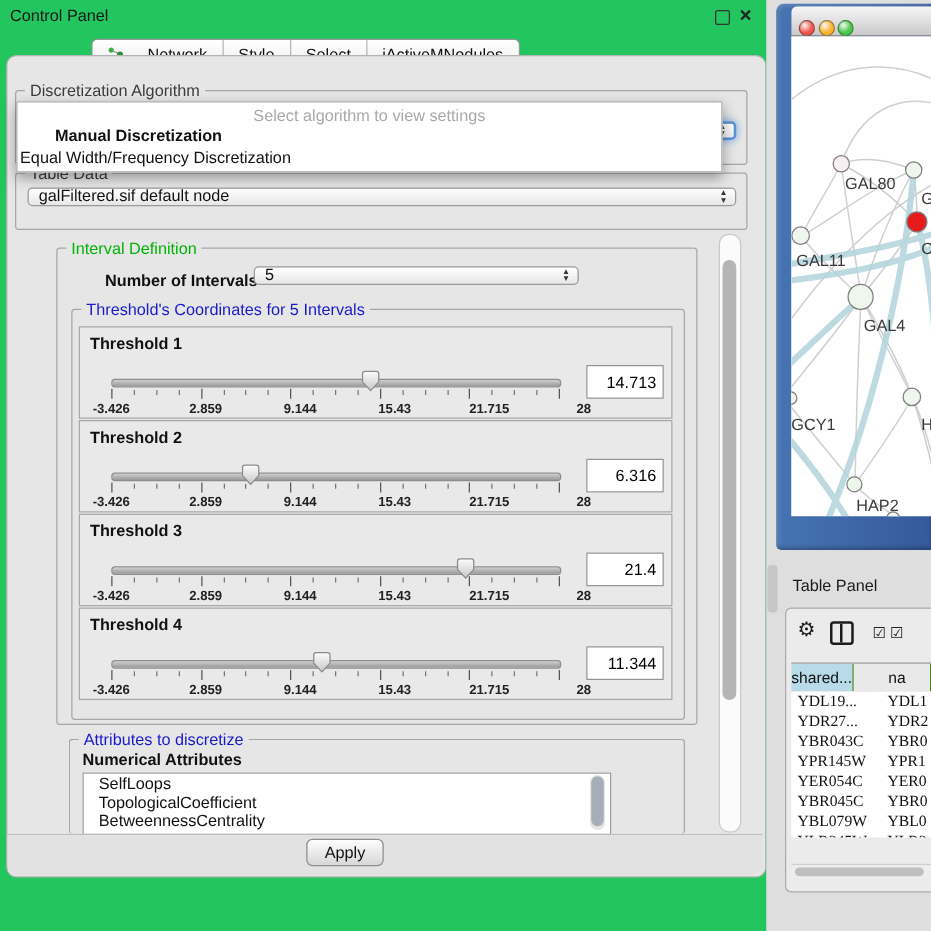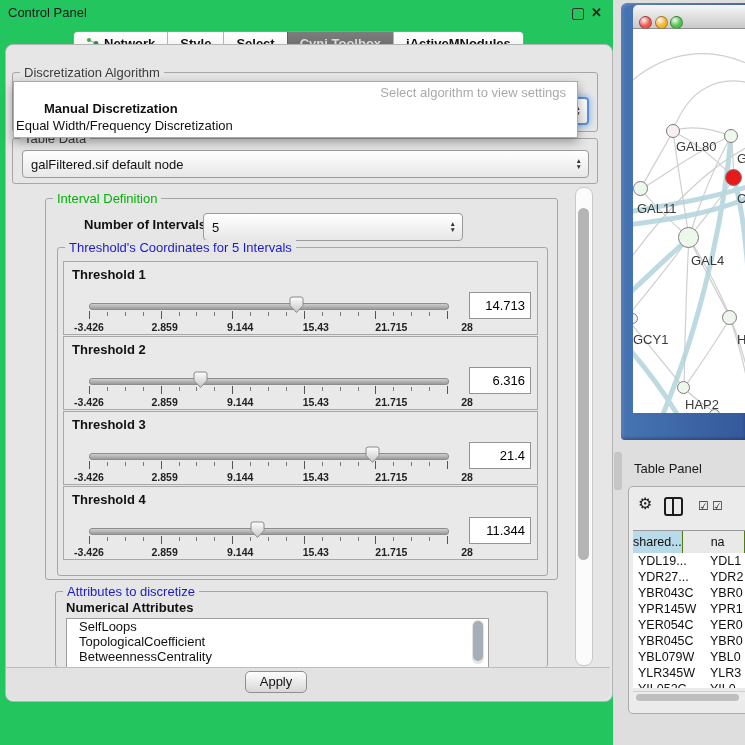--- a/index.html
+++ b/index.html
@@ -8,44 +8,44 @@
   .abs{position:absolute;}
 
   
   .cp-title{left:8px;top:5px;font-size:13px;color:#1a1a1a;}
   .win-btn{top:6px;font-size:12px;color:#222;cursor:default;}
   .float-btn{left:572px;top:8px;width:10px;height:10px;border:1.5px solid #333;border-radius:2px;}
   .close-btn{left:591px;top:5px;font-weight:bold;font-size:13px;}
 
   .seg-tabs{display:inline-flex;border:1px solid #979797;border-radius:5px;overflow:hidden;
     background:linear-gradient(#ffffff,#ededed);box-shadow:0 1px 1px rgba(0,0,0,.15);height:22px;}
-  .seg{display:flex;align-items:center;gap:5px;padding:0 12px;font-weight:bold;font-size:13px;
+  .seg{display:flex;align-items:center;gap:19px;padding:0 12px;font-weight:normal;font-size:13px;
     border-left:1px solid #b5b5b5;background:linear-gradient(#ffffff,#eeeeee);color:#111;white-space:nowrap;}
   .seg:first-child{border-left:none;}
   .seg.selected{background:linear-gradient(#7d7d7d,#656565);color:#dcdcdc;border-left-color:#5e5e5e;}
 
   .outer-panel{left:5px;top:44px;width:606px;height:656px;background:#e6e6e6;
     border:1px solid #b4b4b4;border-radius:8px;}
 
   .group{position:absolute;border:1px solid #a6a6a6;border-radius:3px;}
   .gtitle{position:absolute;top:-8px;left:7px;background:#e6e6e6;padding:0 4px;font-size:13px;white-space:nowrap;}
   .gtitle.green{color:var(--group-title-green);}
   .gtitle.blue{color:var(--group-title-blue);}
   .gtitle.plain{color:#3c3c3c;}
 
-  .combo{position:absolute;height:28px;border:1px solid #9b9b9b;border-radius:4px;
-    background:linear-gradient(#ffffff,#e7e7e7);display:flex;align-items:center;
+  .combo{position:absolute;height:15px;border:1px solid #9b9b9b;border-radius:4px;
+    background:linear-gradient(#ffffff,#e7e7e7);display:flex;align-items:flex-end;
     padding-left:8px;box-sizing:border-box;}
   .combo .stepper{position:absolute;right:6px;top:0;height:100%;display:flex;flex-direction:column;
     justify-content:center;line-height:6px;font-size:6.5px;color:#333;text-align:center;}
   .focus-ring{border:2px solid #5a91d6;box-shadow:0 0 6px 1px #86b4ea;background:linear-gradient(#fff,#eee);}
 
   .popup{left:13px;top:81px;width:563px;height:55px;background:#fff;border:1px solid #ababab;
     box-shadow:0 4px 10px rgba(0,0,0,.35);z-index:40;}
-  .popup .ph{position:absolute;top:3px;left:0;right:11px;text-align:right;color:#a9a9a9;}
+  .popup .ph{position:absolute;top:3px;left:0;right:0;text-align:center;color:#a9a9a9;}
   .popup .it{position:absolute;left:2px;white-space:nowrap;}
   .popup .it.b{font-weight:bold;}
 
   
   .vtrack{background:#fbfbfb;border:1px solid #c9c9c9;border-radius:8px;}
   .vthumb{background:#b5b5b5;border-radius:6px;}
 
   
   .tpanel{position:absolute;left:63px;width:475px;height:74px;border:1px solid #a8a8a8;background:#e9e9e9;box-sizing:border-box;}
   .tpanel .tlabel{position:absolute;left:8px;top:5px;font-weight:bold;}
@@ -83,21 +83,21 @@
 
   .tp-title{left:634px;top:461px;font-size:13px;color:#1a1a1a;}
   .tp-box{left:628px;top:486px;width:125px;height:226px;background:#ebebeb;border:1px solid #ababab;border-radius:5px;}
   .split-icon{left:664px;top:497px;width:15px;height:15px;border:2px solid #1c1c1c;border-radius:3px;}
   .split-icon::after{content:"";position:absolute;left:6px;top:0;width:2px;height:100%;background:#1c1c1c;}
   .check-icon{position:absolute;top:499px;font-size:12px;color:#222;}
 
   .th-row{left:633px;top:530px;width:112px;height:22px;display:flex;overflow:hidden;
     border-top:1px solid #9a9a9a;border-bottom:1px solid #9a9a9a;font-size:12.5px;}
   .th-cell{box-sizing:border-box;border-right:1px solid #4d7c0f;display:flex;align-items:center;text-align:center;}
-  .tb-rows{left:633px;top:553px;width:112px;height:135px;background:#fff;overflow:hidden;font-size:12.5px;}
+  .tb-rows{left:633px;top:553px;width:112px;height:117px;background:#fff;overflow:hidden;font-size:12.5px;font-family:Liberation Serif, serif;}
   .tb-row{position:relative;height:16px;line-height:16px;white-space:nowrap;}
   .tb-row .c1{position:absolute;left:5px;}
   .tb-row .c2{position:absolute;left:77px;}
   .hscroll{left:633px;top:691px;width:112px;height:10px;background:#ededed;border-top:1px solid #cfcfcf;}
   .hthumb{position:absolute;left:3px;top:1.5px;width:103px;height:7px;background:#bfbfbf;border-radius:4px;}
 </style>
 </head>
 <body>
 
 <svg width="0" height="0" style="position:absolute">
@@ -125,23 +125,20 @@
             <circle cx="3" cy="10" r="2.1" fill="#3fae49"></circle>
           <circle cx="10" cy="6.5" r="2.4" fill="#2f8f3a"></circle>
         </svg>
         <span>Network</span>
       </div>
       <div class="seg">
           <span>Style</span>
         </div>
       <div class="seg">
           <span>Select</span>
-        </div>
-      <div class="seg selected">
-          <span>Cyni Toolbox</span>
         </div>
       <div class="seg">
           <span>jActiveMNodules</span>
         </div>
     </div>
   </div>
 
   <div class="abs outer-panel"></div>
 
   <div class="group" style="left:12px;top:72px;width:584px;height:58px;">

